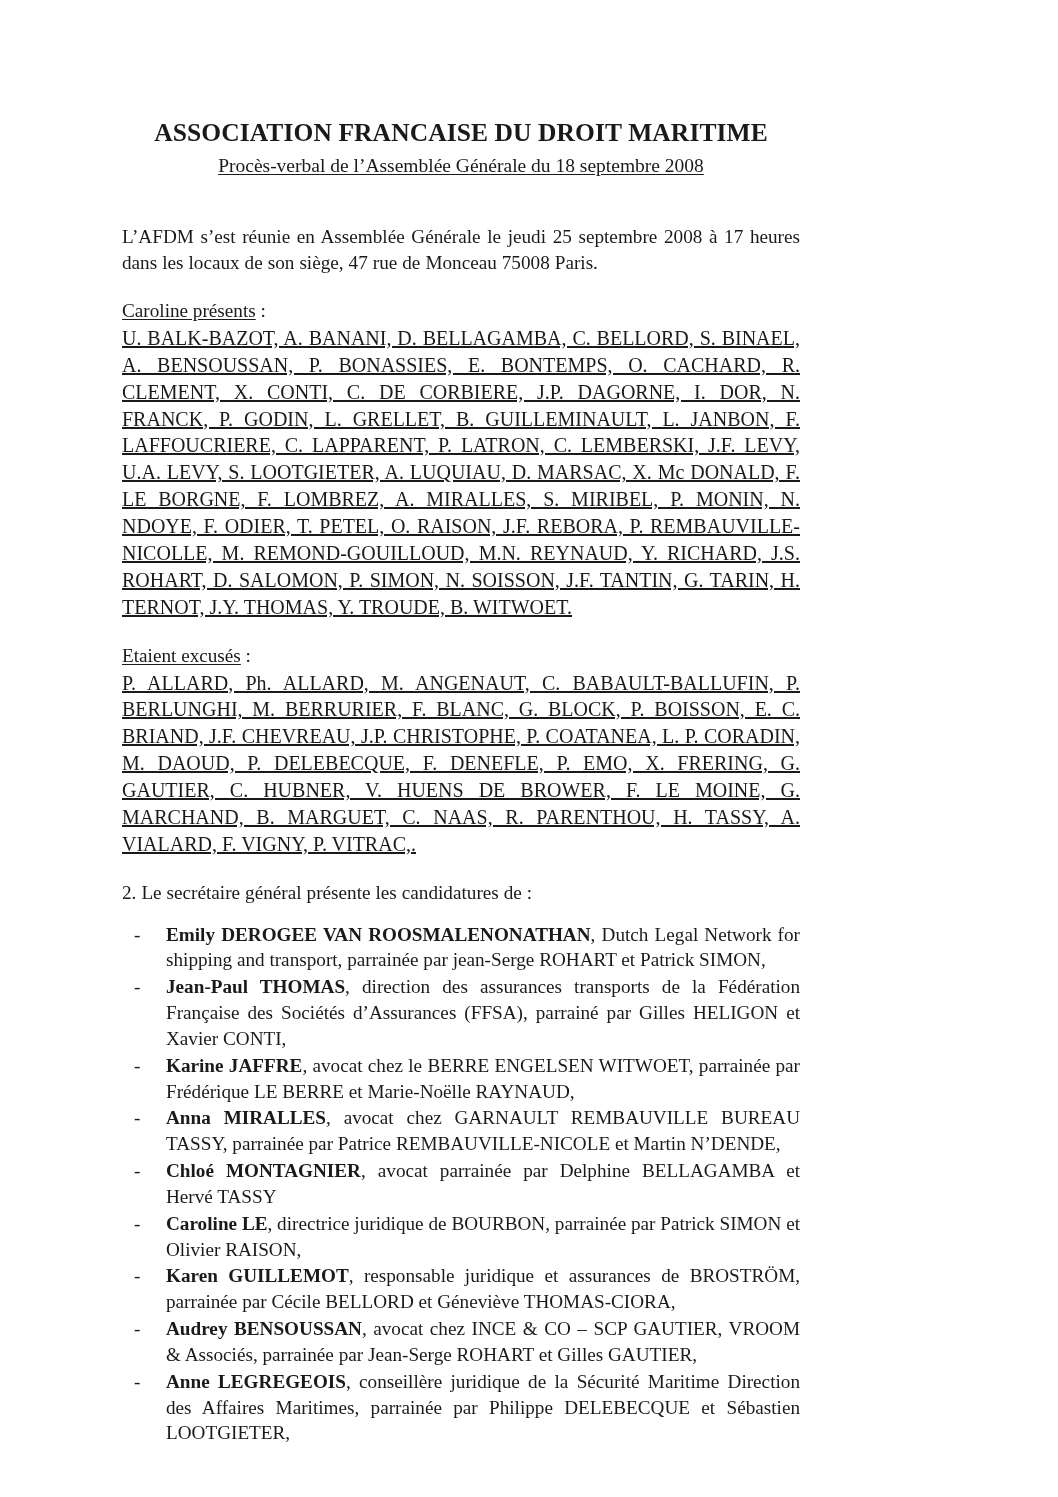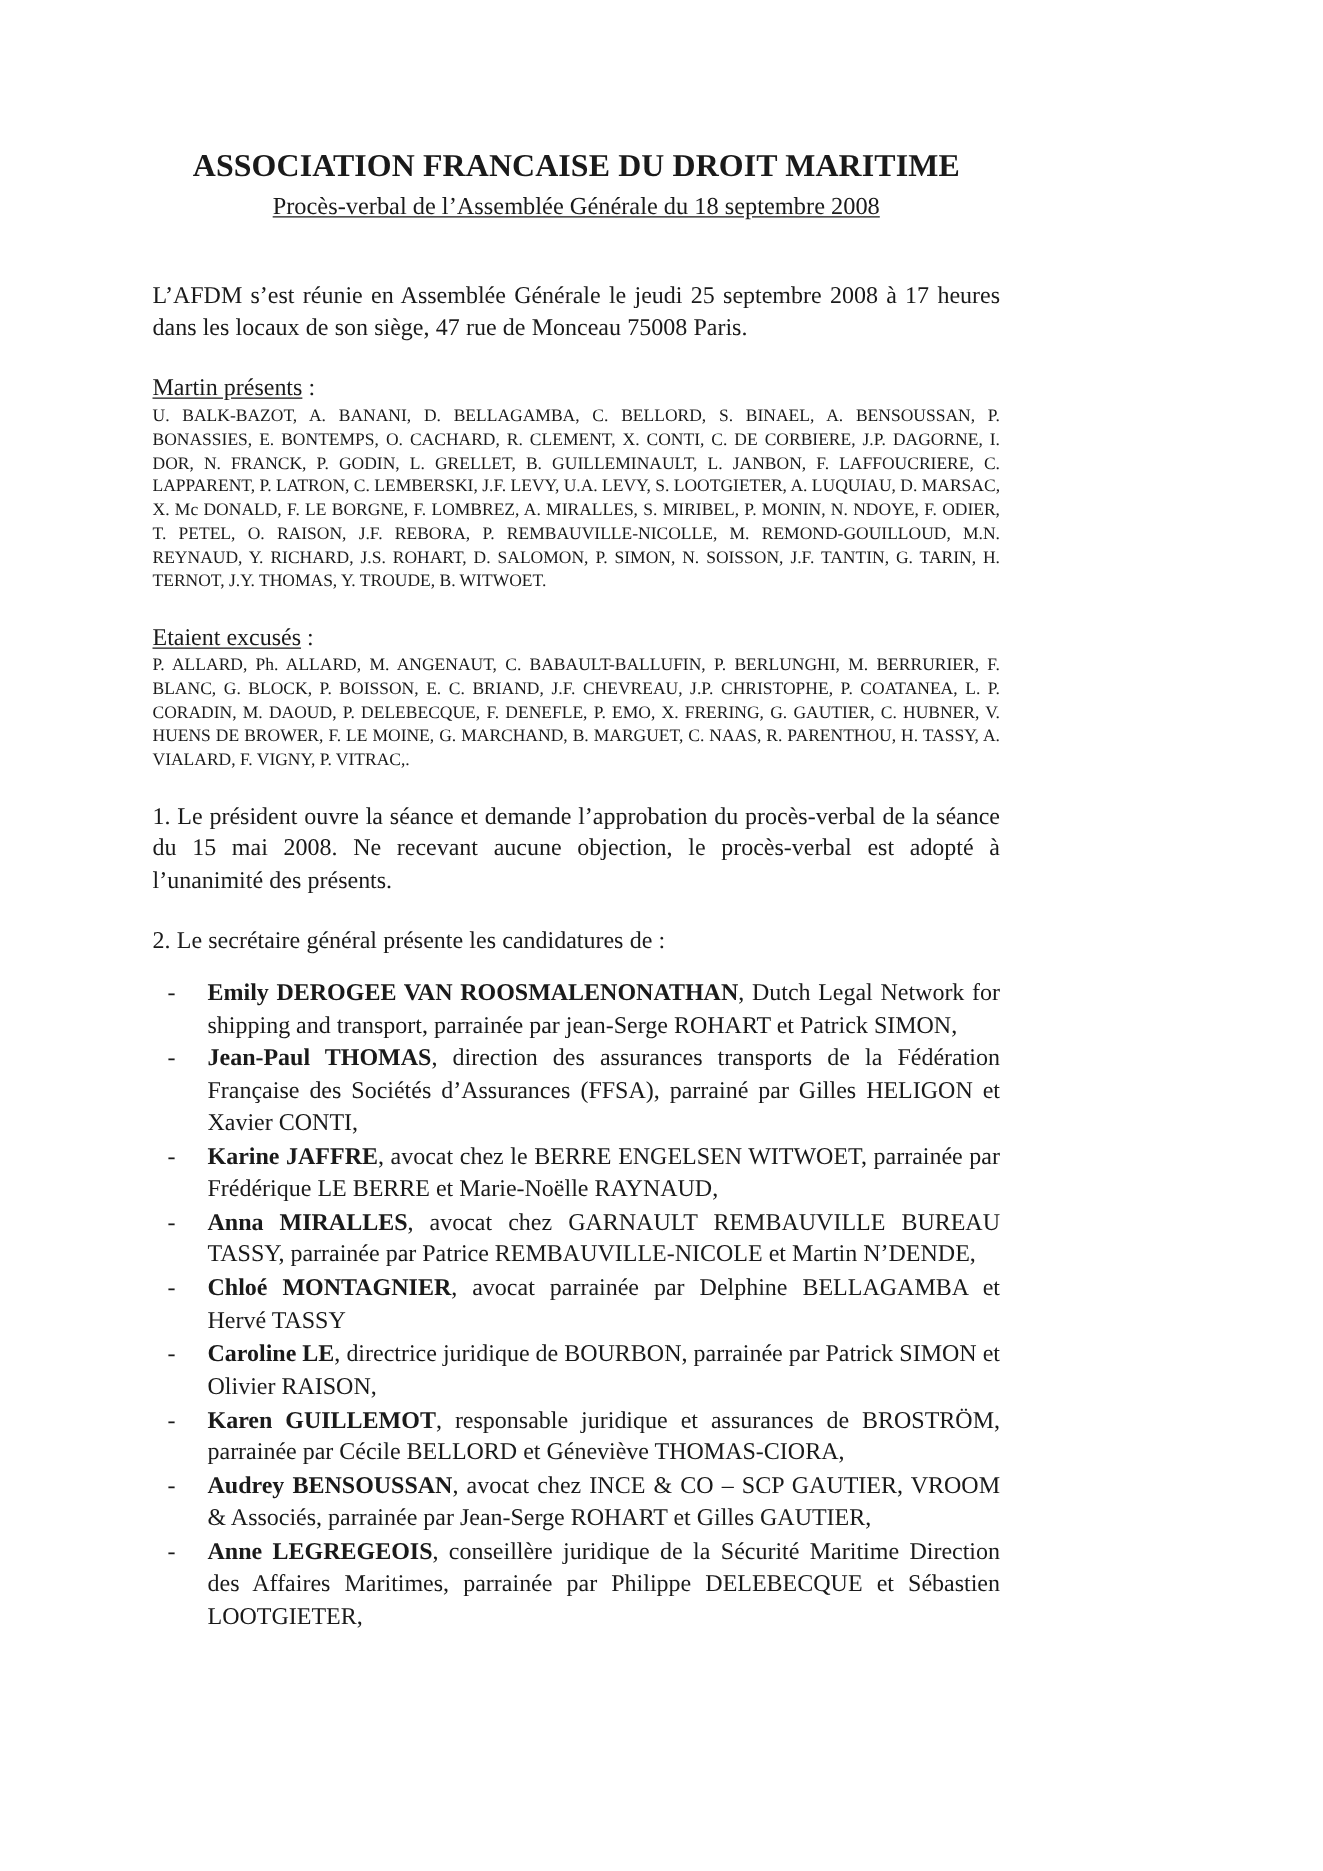--- a/index.html
+++ b/index.html
@@ -71,25 +71,26 @@
     text-underline-offset: 2px;
   }
 
   .section-label {
     font-size: 19.2px;
     line-height: 1.345;
     margin: 0 0 1px 0;
   }
 
   .names-block {
-    font-size: 14px;
+    font-size: 20px;
     line-height: 1.345;
     text-align: justify;
     text-align-last: left;
     margin: 0 0 22px 0;
+    text-decoration: underline;
   }
 
   
   ul.candidates {
     list-style: none;
     margin: 16px 0 0 0;
     padding: 0;
   }
   ul.candidates > li {
     position: relative;
@@ -118,29 +119,28 @@
 
   <div class="doc-header">
     <div class="assoc-title">ASSOCIATION FRANCAISE DU DROIT MARITIME</div>
     <div class="assoc-subtitle">
       <span class="u">Procès-verbal de l’Assemblée Générale du 18 septembre 2008</span>
     </div>
   </div>
 
   <p class="para">L’AFDM s’est réunie en Assemblée Générale le jeudi 25 septembre 2008 à 17 heures dans les locaux de son siège, 47 rue de Monceau 75008 Paris.</p>
 
-  <div class="section-label"><span class="label-underline">Martin présents</span><span> :</span></div>
+  <div class="section-label"><span class="label-underline">Caroline présents</span><span> :</span></div>
 
   <div class="names-block">U. BALK-BAZOT, A. BANANI, D. BELLAGAMBA, C. BELLORD, S. BINAEL, A. BENSOUSSAN, P. BONASSIES, E. BONTEMPS,  O. CACHARD, R. CLEMENT, X. CONTI, C. DE CORBIERE, J.P. DAGORNE, I. DOR, N. FRANCK, P. GODIN, L. GRELLET, B. GUILLEMINAULT, L. JANBON, F. LAFFOUCRIERE, C. LAPPARENT, P. LATRON, C. LEMBERSKI, J.F. LEVY, U.A. LEVY, S. LOOTGIETER, A. LUQUIAU, D. MARSAC, X. Mc DONALD, F. LE BORGNE, F. LOMBREZ, A. MIRALLES, S. MIRIBEL, P. MONIN, N. NDOYE, F. ODIER, T. PETEL, O. RAISON, J.F. REBORA, P. REMBAUVILLE-NICOLLE, M. REMOND-GOUILLOUD, M.N. REYNAUD, Y. RICHARD, J.S. ROHART, D. SALOMON, P. SIMON, N. SOISSON, J.F. TANTIN, G. TARIN, H. TERNOT, J.Y. THOMAS, Y. TROUDE, B. WITWOET.</div>
 
   <div class="section-label"><span class="label-underline">Etaient excusés</span><span> :</span></div>
 
   <div class="names-block">P. ALLARD, Ph. ALLARD, M. ANGENAUT, C. BABAULT-BALLUFIN, P. BERLUNGHI, M. BERRURIER, F. BLANC, G. BLOCK, P. BOISSON, E. C. BRIAND, J.F. CHEVREAU, J.P. CHRISTOPHE, P. COATANEA, L. P. CORADIN, M. DAOUD, P. DELEBECQUE, F. DENEFLE, P. EMO, X. FRERING, G. GAUTIER, C. HUBNER, V. HUENS DE BROWER, F. LE MOINE, G. MARCHAND, B. MARGUET, C. NAAS, R. PARENTHOU, H. TASSY, A. VIALARD, F. VIGNY, P. VITRAC,.</div>
 
-  <p class="para">1. Le président ouvre la séance et demande l’approbation du procès-verbal de la séance du 15 mai 2008. Ne recevant aucune objection, le procès-verbal est adopté à l’unanimité des présents.</p>
 
   <p class="para tight">2. Le secrétaire général présente les candidatures de :</p>
 
   <ul class="candidates">
       <li><span class="dash">-</span><span class="cand-name">Emily DEROGEE VAN ROOSMALENONATHAN</span><span>, Dutch Legal Network for shipping and transport, parrainée par jean-Serge ROHART et Patrick SIMON,</span></li>
       <li><span class="dash">-</span><span class="cand-name">Jean-Paul THOMAS</span><span>, direction des assurances transports de la Fédération Française des Sociétés d’Assurances (FFSA), parrainé par Gilles HELIGON et Xavier CONTI,</span></li>
       <li><span class="dash">-</span><span class="cand-name">Karine JAFFRE</span><span>, avocat chez le BERRE ENGELSEN WITWOET, parrainée par Frédérique LE BERRE et Marie-Noëlle RAYNAUD,</span></li>
       <li><span class="dash">-</span><span class="cand-name">Anna MIRALLES</span><span>, avocat chez GARNAULT REMBAUVILLE BUREAU TASSY, parrainée par Patrice REMBAUVILLE-NICOLE et Martin N’DENDE,</span></li>
       <li><span class="dash">-</span><span class="cand-name">Chloé MONTAGNIER</span><span>, avocat parrainée par Delphine BELLAGAMBA et Hervé TASSY</span></li>
       <li><span class="dash">-</span><span class="cand-name">Caroline LE</span><span>, directrice juridique de BOURBON, parrainée par Patrick SIMON et Olivier RAISON,</span></li>

